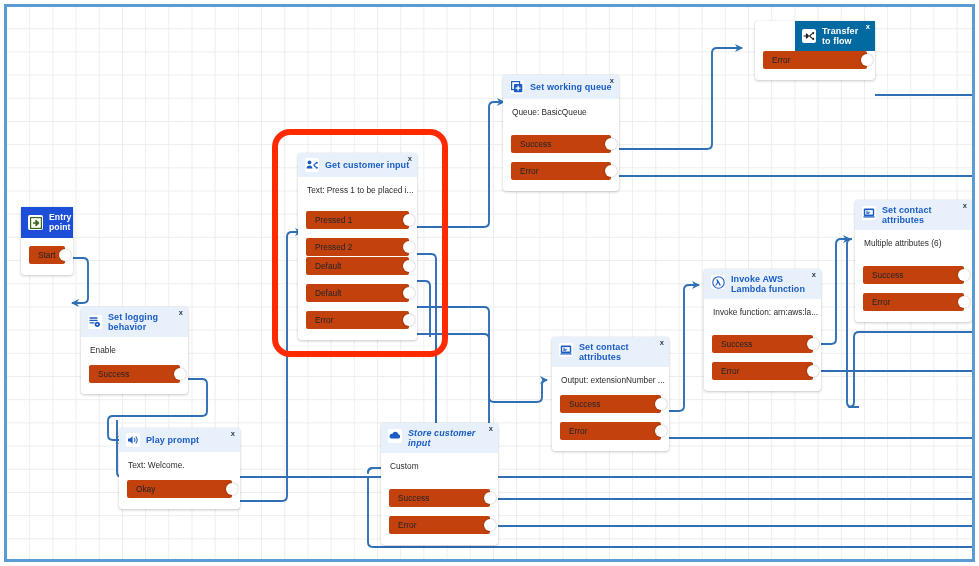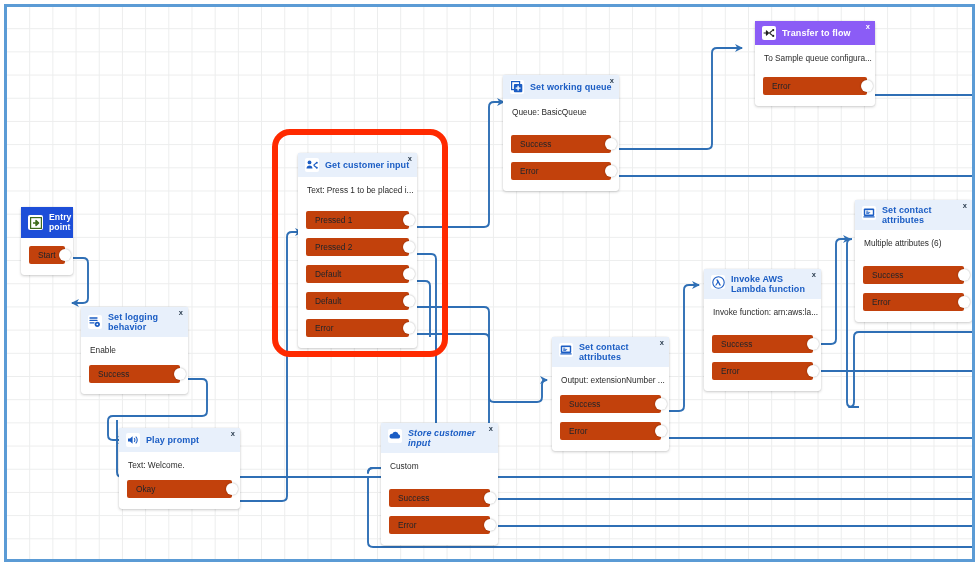--- a/index.html
+++ b/index.html
@@ -57,21 +57,21 @@
     font-size:9px;
     line-height:10px;
     letter-spacing:.1px;
   }
   .node .hdr .x{
     position:absolute;
     right:5px;top:2px;
     font-size:7.5px;font-weight:bold;color:#2c3e50;
     line-height:8px;
   }
-  .node.dark .hdr{background:#8b5cf6;}
+  .node.dark .hdr{background:#0369a1;margin-left:40px;}
   .node.dark .hdr .title{color:#ffffff;}
   .node.dark .hdr .x{color:#ffffff;}
   .node.green .hdr{background:#1d4ed8;padding:6px 7px;}
   .node.green .hdr .title{color:#ffffff;font-size:8.6px;line-height:9.5px;}
 
   .node .body{
     padding:8px 9px 10px 9px;
     font-size:8.3px;
     color:#2b2b2b;
     white-space:nowrap;
@@ -257,21 +257,21 @@
         </span>
         <span class="title">Get customer input</span>
         <span class="x">x</span>
       </div>
       <div class="body" style="padding-bottom:16px;">Text: Press 1 to be placed i...</div>
       <div class="ports">
         <div class="port" style="margin-bottom:9px;">
           <span>Pressed 1</span>
           <span class="knob"></span>
         </div>
-        <div class="port" style="margin-bottom:9px;">
+        <div class="port" style="margin-bottom:1px;">
           <span>Pressed 2</span>
           <span class="knob"></span>
         </div>
         <div class="port" style="margin-bottom:9px;">
           <span>Default</span>
           <span class="knob"></span>
         </div>
         <div class="port" style="margin-bottom:9px;">
           <span>Default</span>
           <span class="knob"></span>
@@ -337,21 +337,20 @@
           <svg width="12" height="12" viewBox="0 0 12 12">
             <path d="M0.6,6h4M3.4,3.9L5.4,6L3.4,8.1Z" fill="#1f1f1f" stroke="#1f1f1f" stroke-width="1.1" stroke-linejoin="round"></path>
             <path d="M6.4,6L9.6,3.4M6.4,6L9.6,8.6" stroke="#1f1f1f" stroke-width="1.1"></path>
             <circle cx="10.2" cy="3.1" r="1.1" fill="#1f1f1f"></circle>
             <circle cx="10.2" cy="8.9" r="1.1" fill="#1f1f1f"></circle>
           </svg>
         </span>
         <span class="title">Transfer to flow</span>
         <span class="x">x</span>
       </div>
-      <div class="body" style="padding-bottom:14px;">To Sample queue configura...</div>
       <div class="ports">
         <div class="port">
           <span>Error</span>
           <span class="knob"></span>
         </div>
       </div>
     </div>
 
     <div class="node" style="left:545px;top:330px;width:117px;">
       <div class="hdr" style="align-items:flex-start;">

